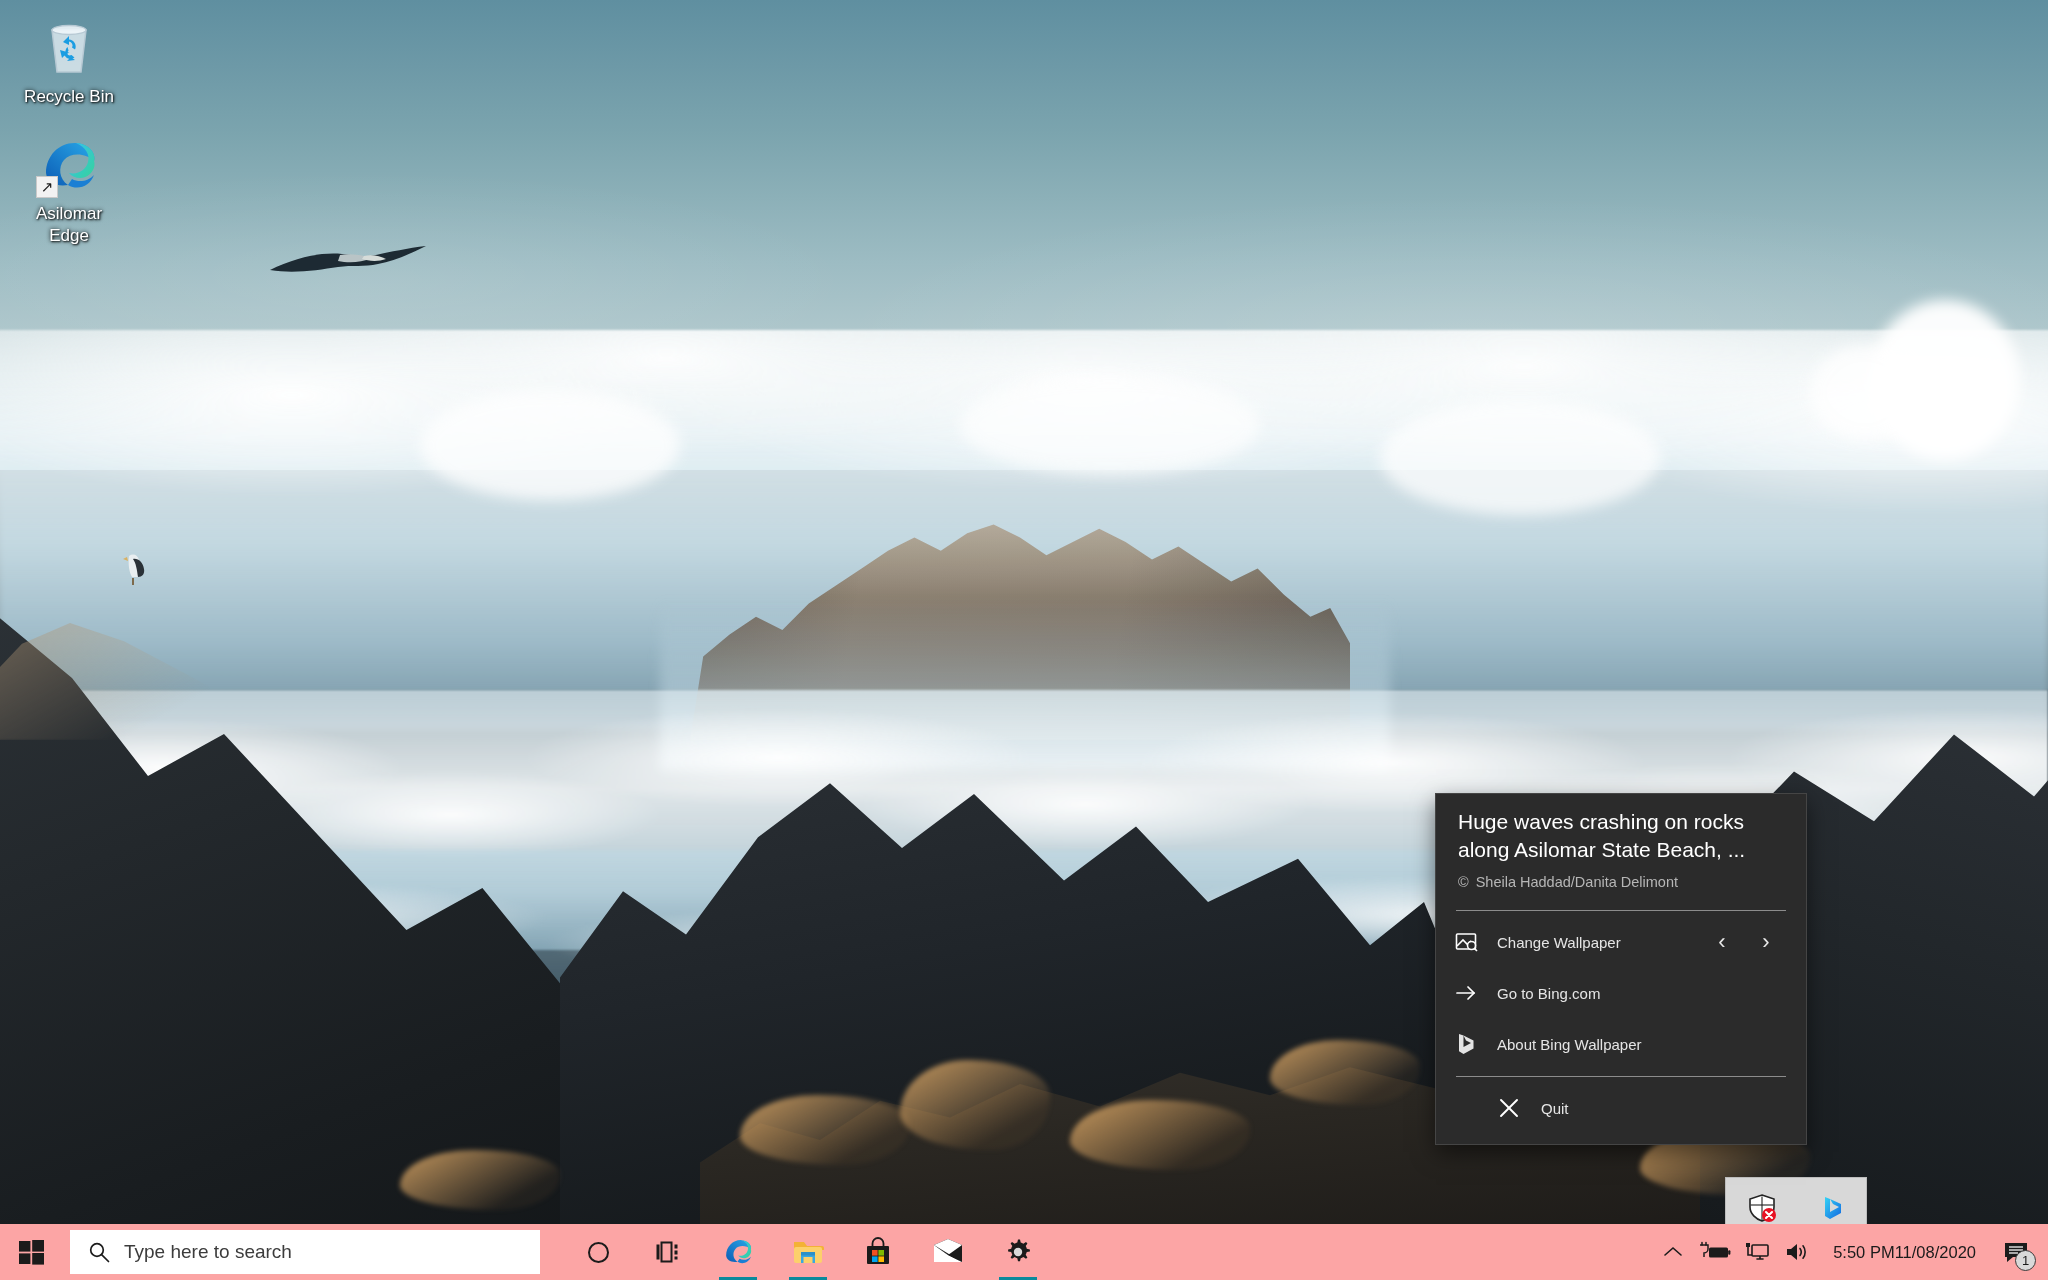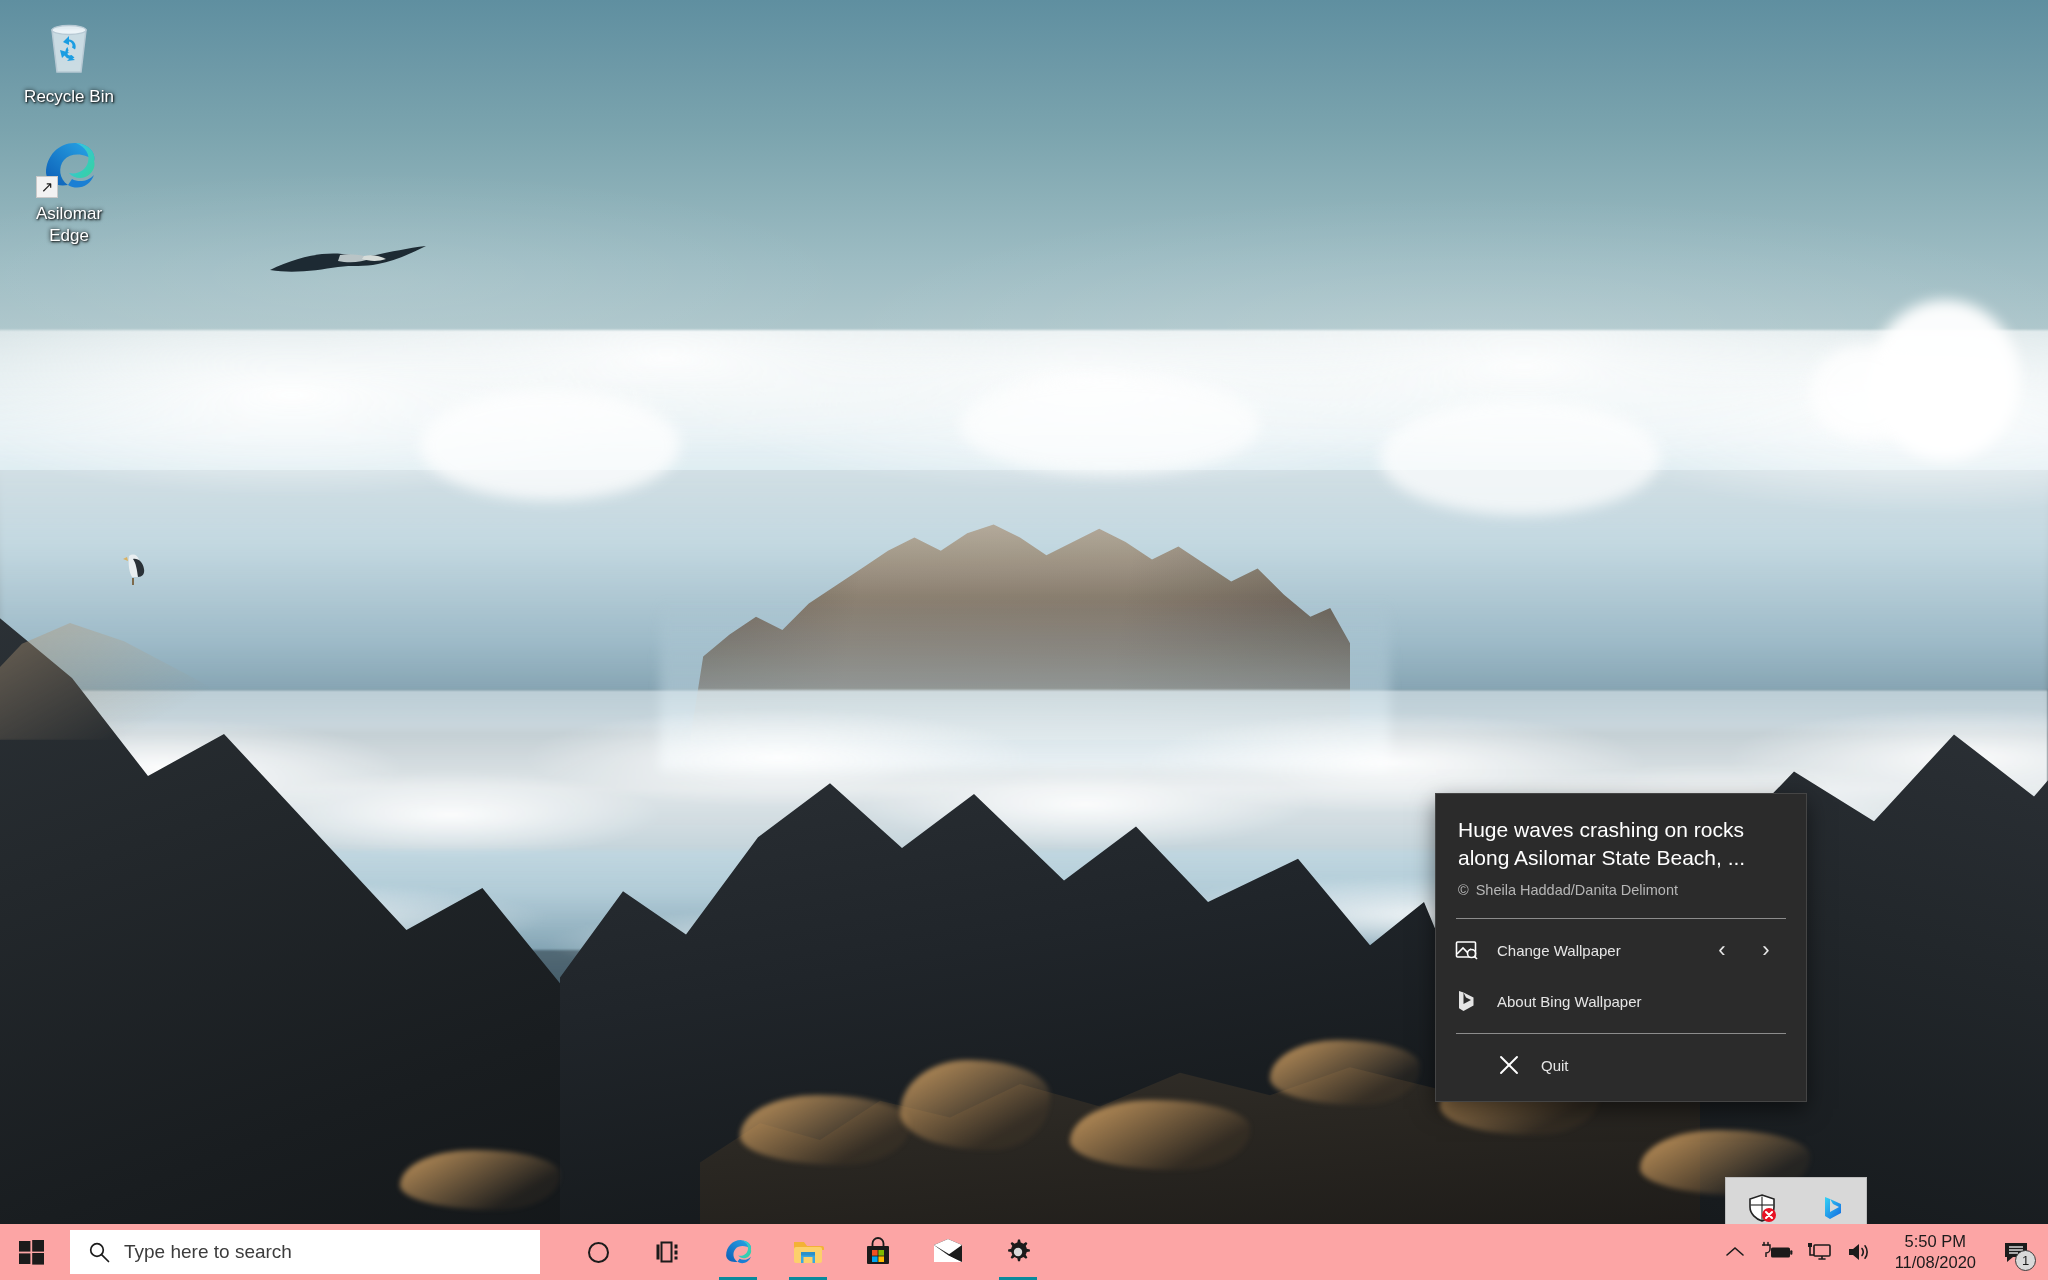--- a/index.html
+++ b/index.html
@@ -170,21 +170,21 @@
     align-items:center; justify-content:center; font-size:15px; color:#1b1b1b;
   }
 
   
   #bing-menu{
     position:absolute; left:1436px; top:794px; width:370px;
     background:#2b2b2b; color:#fff;
     box-shadow:0 0 0 1px #454545, 0 8px 22px rgba(0,0,0,.55);
     font-size:19px;
   }
-  .menu-head{ padding:22px 22px 14px 22px; }
+  .menu-head{ padding:14px 22px 14px 22px; }
   .menu-title{ font-size:21px; line-height:1.33; color:#fff; }
   .menu-credit{
     margin-top:10px; font-size:14.5px; color:#b6b6b6;
     display:flex; align-items:center; gap:7px;
   }
   .menu-sep{ height:1px; background:#8c8c8c; margin:6px 20px; }
   .menu-item{
     display:flex; align-items:center; gap:0;
     padding:0 18px 0 18px; height:51px; cursor:pointer;
   }
@@ -235,21 +235,21 @@
   }
   #tb-apps{ display:flex; align-items:center; margin-left:28px; gap:10px; }
   #tray{
     margin-left:auto; display:flex; align-items:center; height:56px; padding-right:6px;
   }
   .tray-btn{
     height:56px; min-width:34px; display:flex; align-items:center; justify-content:center;
     padding:0 7px; cursor:pointer;
   }
   #clock{
-    height:56px; display:flex; flex-direction:column; align-items:center; justify-content:center;
+    height:56px; display:flex; flex-direction:row; align-items:center; justify-content:center;
     padding:0 14px 0 16px; line-height:1.25; font-size:16.5px; cursor:pointer;
   }
   #notif{
     height:56px; width:52px; display:flex; align-items:center; justify-content:center;
     position:relative; cursor:pointer;
   }
   .notif-badge{
     position:absolute; right:6px; bottom:9px; width:21px; height:21px; border-radius:50%;
     border:1.5px solid #3a3a3a; background:#d9d9d9; color:#1b1b1b;
     font-size:13px; display:flex; align-items:center; justify-content:center;
@@ -395,20 +395,29 @@
       </svg>
     </span>
     <span class="mi-label">Change Wallpaper</span>
     <span class="mi-right">
       <span class="nav-btn">‹</span>
       <span class="nav-btn">›</span>
     </span>
   </div>
 
 
+  <div class="menu-item">
+    <span class="mi-icon">
+      <svg width="24" height="24" viewBox="0 0 24 24" fill="none" stroke="#fff" stroke-width="1.7" stroke-linecap="round">
+        <path d="M3 12 H20"></path>
+          <path d="M14 6 L20 12 L14 18"></path>
+      </svg>
+    </span>
+    <span class="mi-label">Go to Bing.com</span>
+  </div>
 
   <div class="menu-item">
     <span class="mi-icon">
       <svg width="24" height="24" viewBox="0 0 24 24">
         <path d="M5 2 L9.5 3.6 V15 L17 11 L12 8.6 L9.5 3.6 L19.5 8.4 V16.5 L9.5 22 L5 19.3 Z" fill="#e4e4e4"></path>
       </svg>
     </span>
     <span class="mi-label">About Bing Wallpaper</span>
   </div>
 

